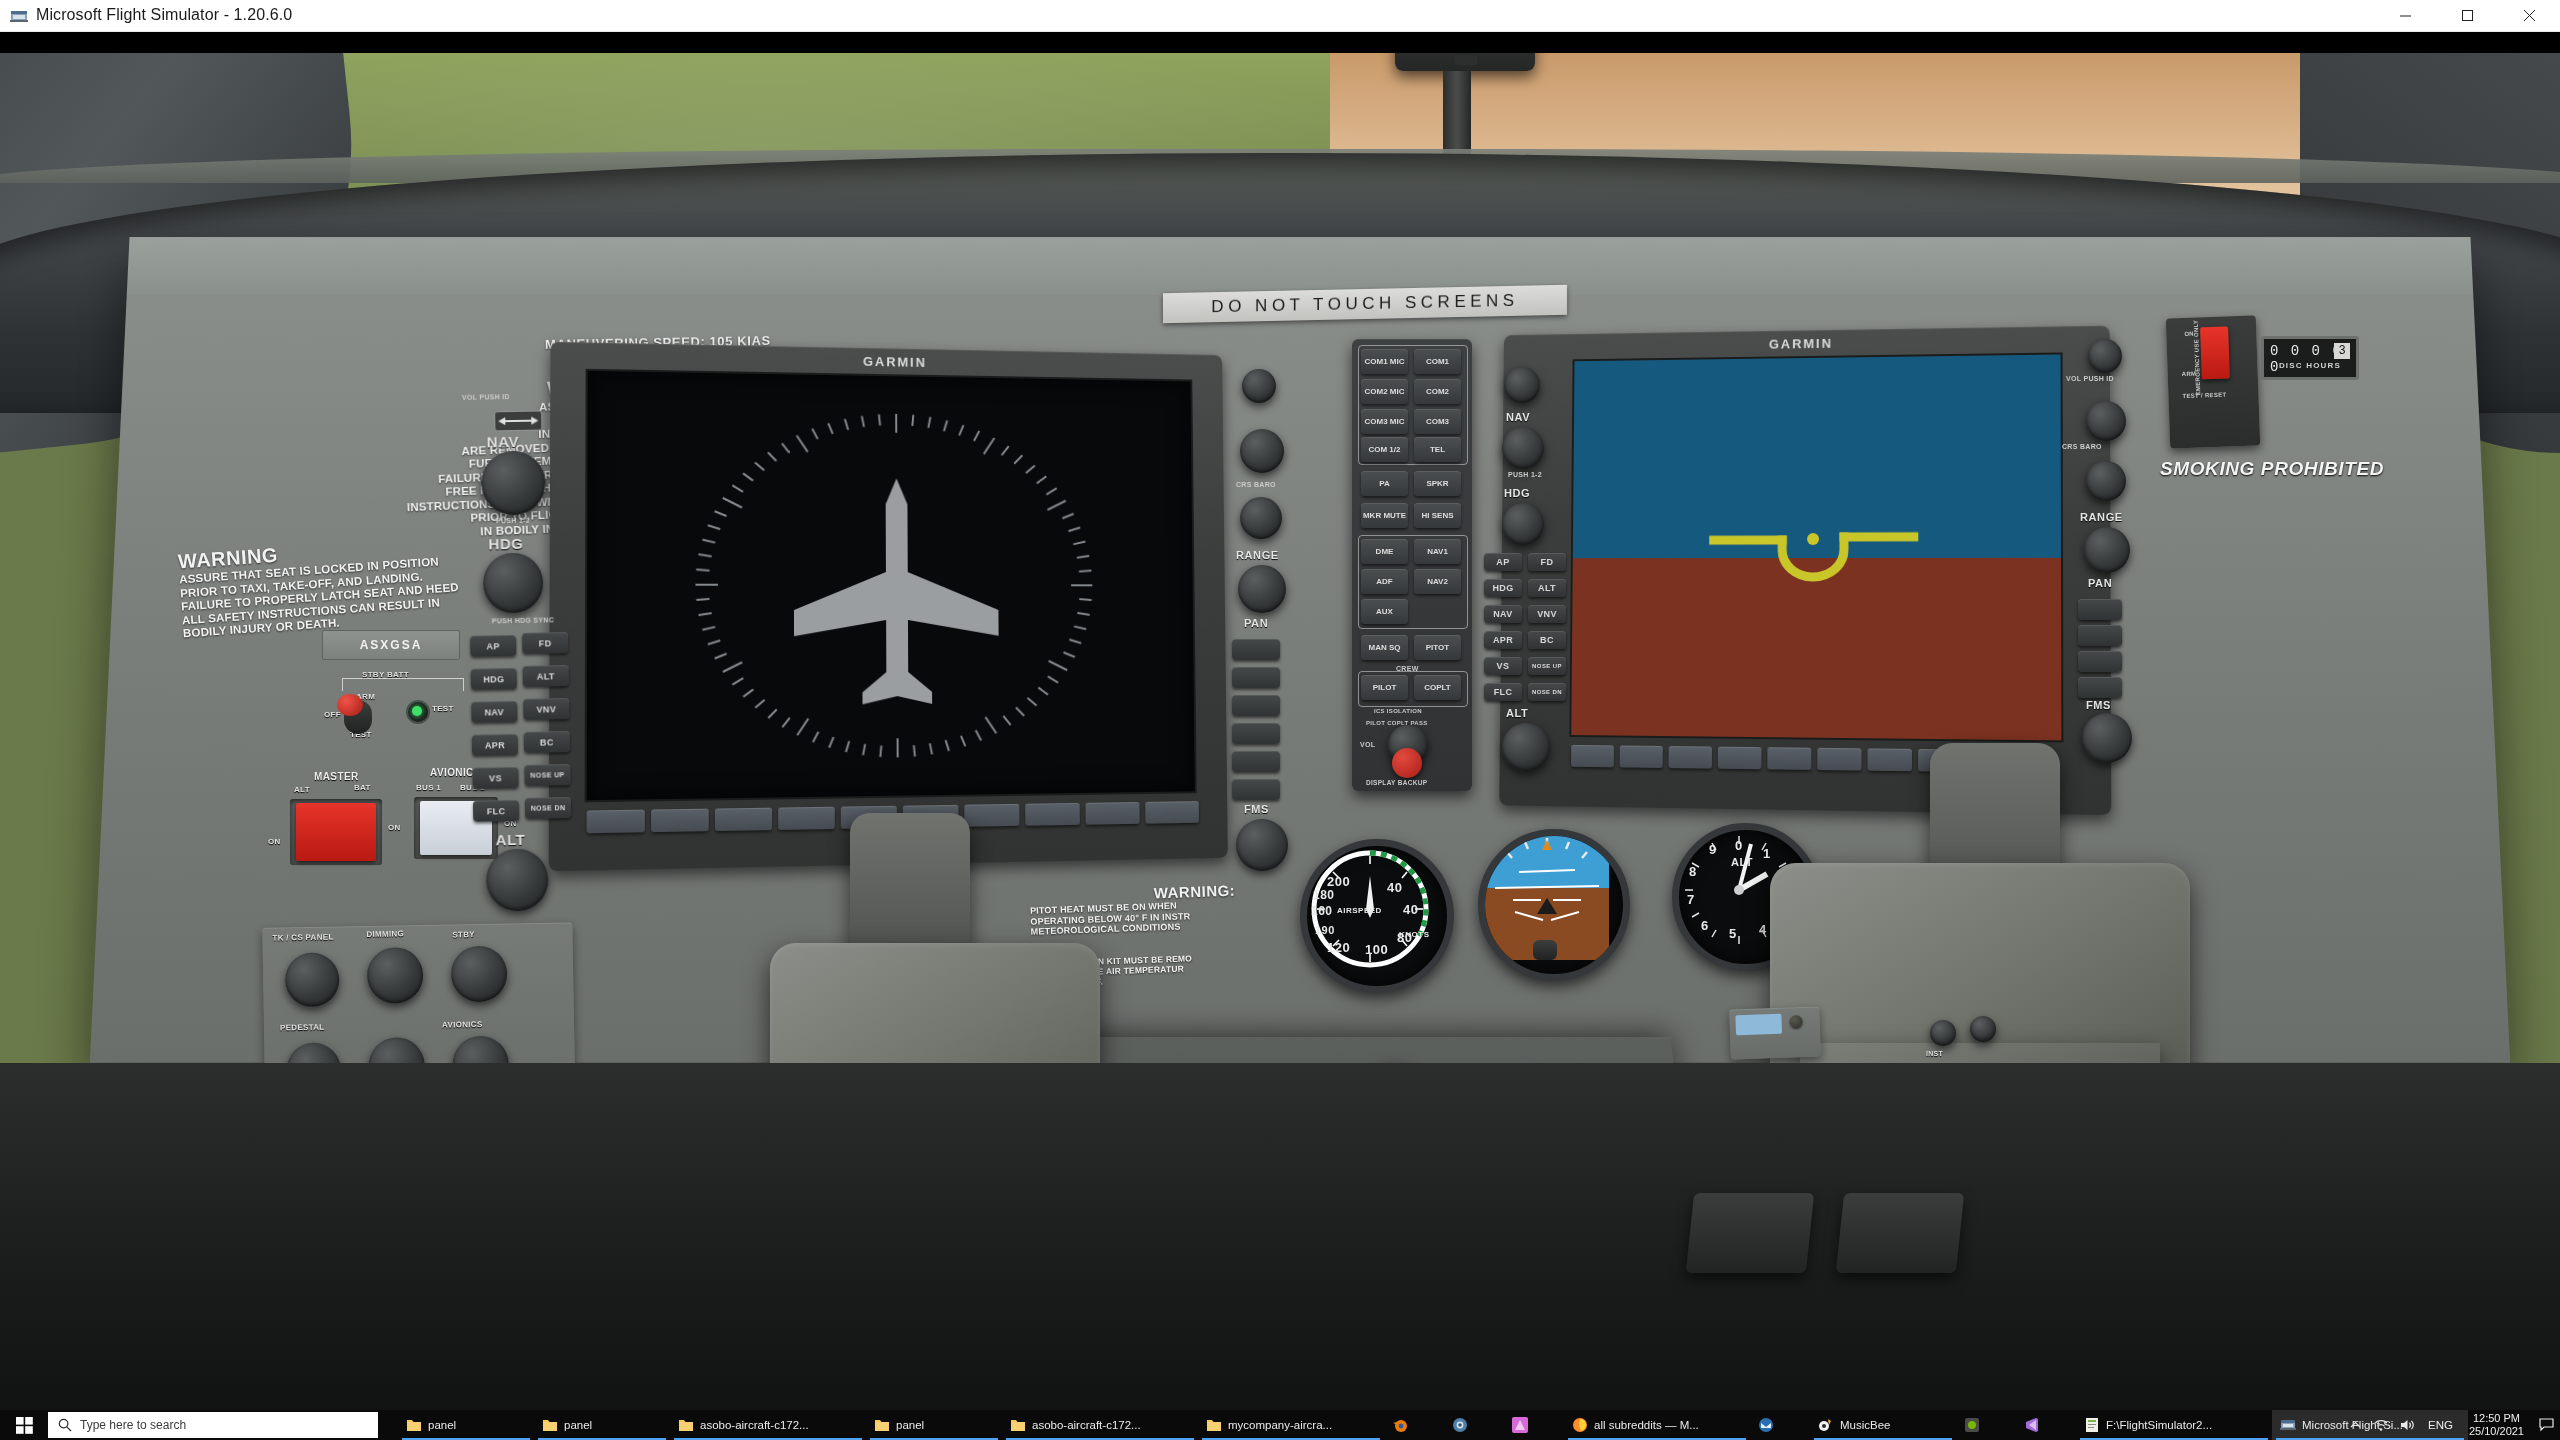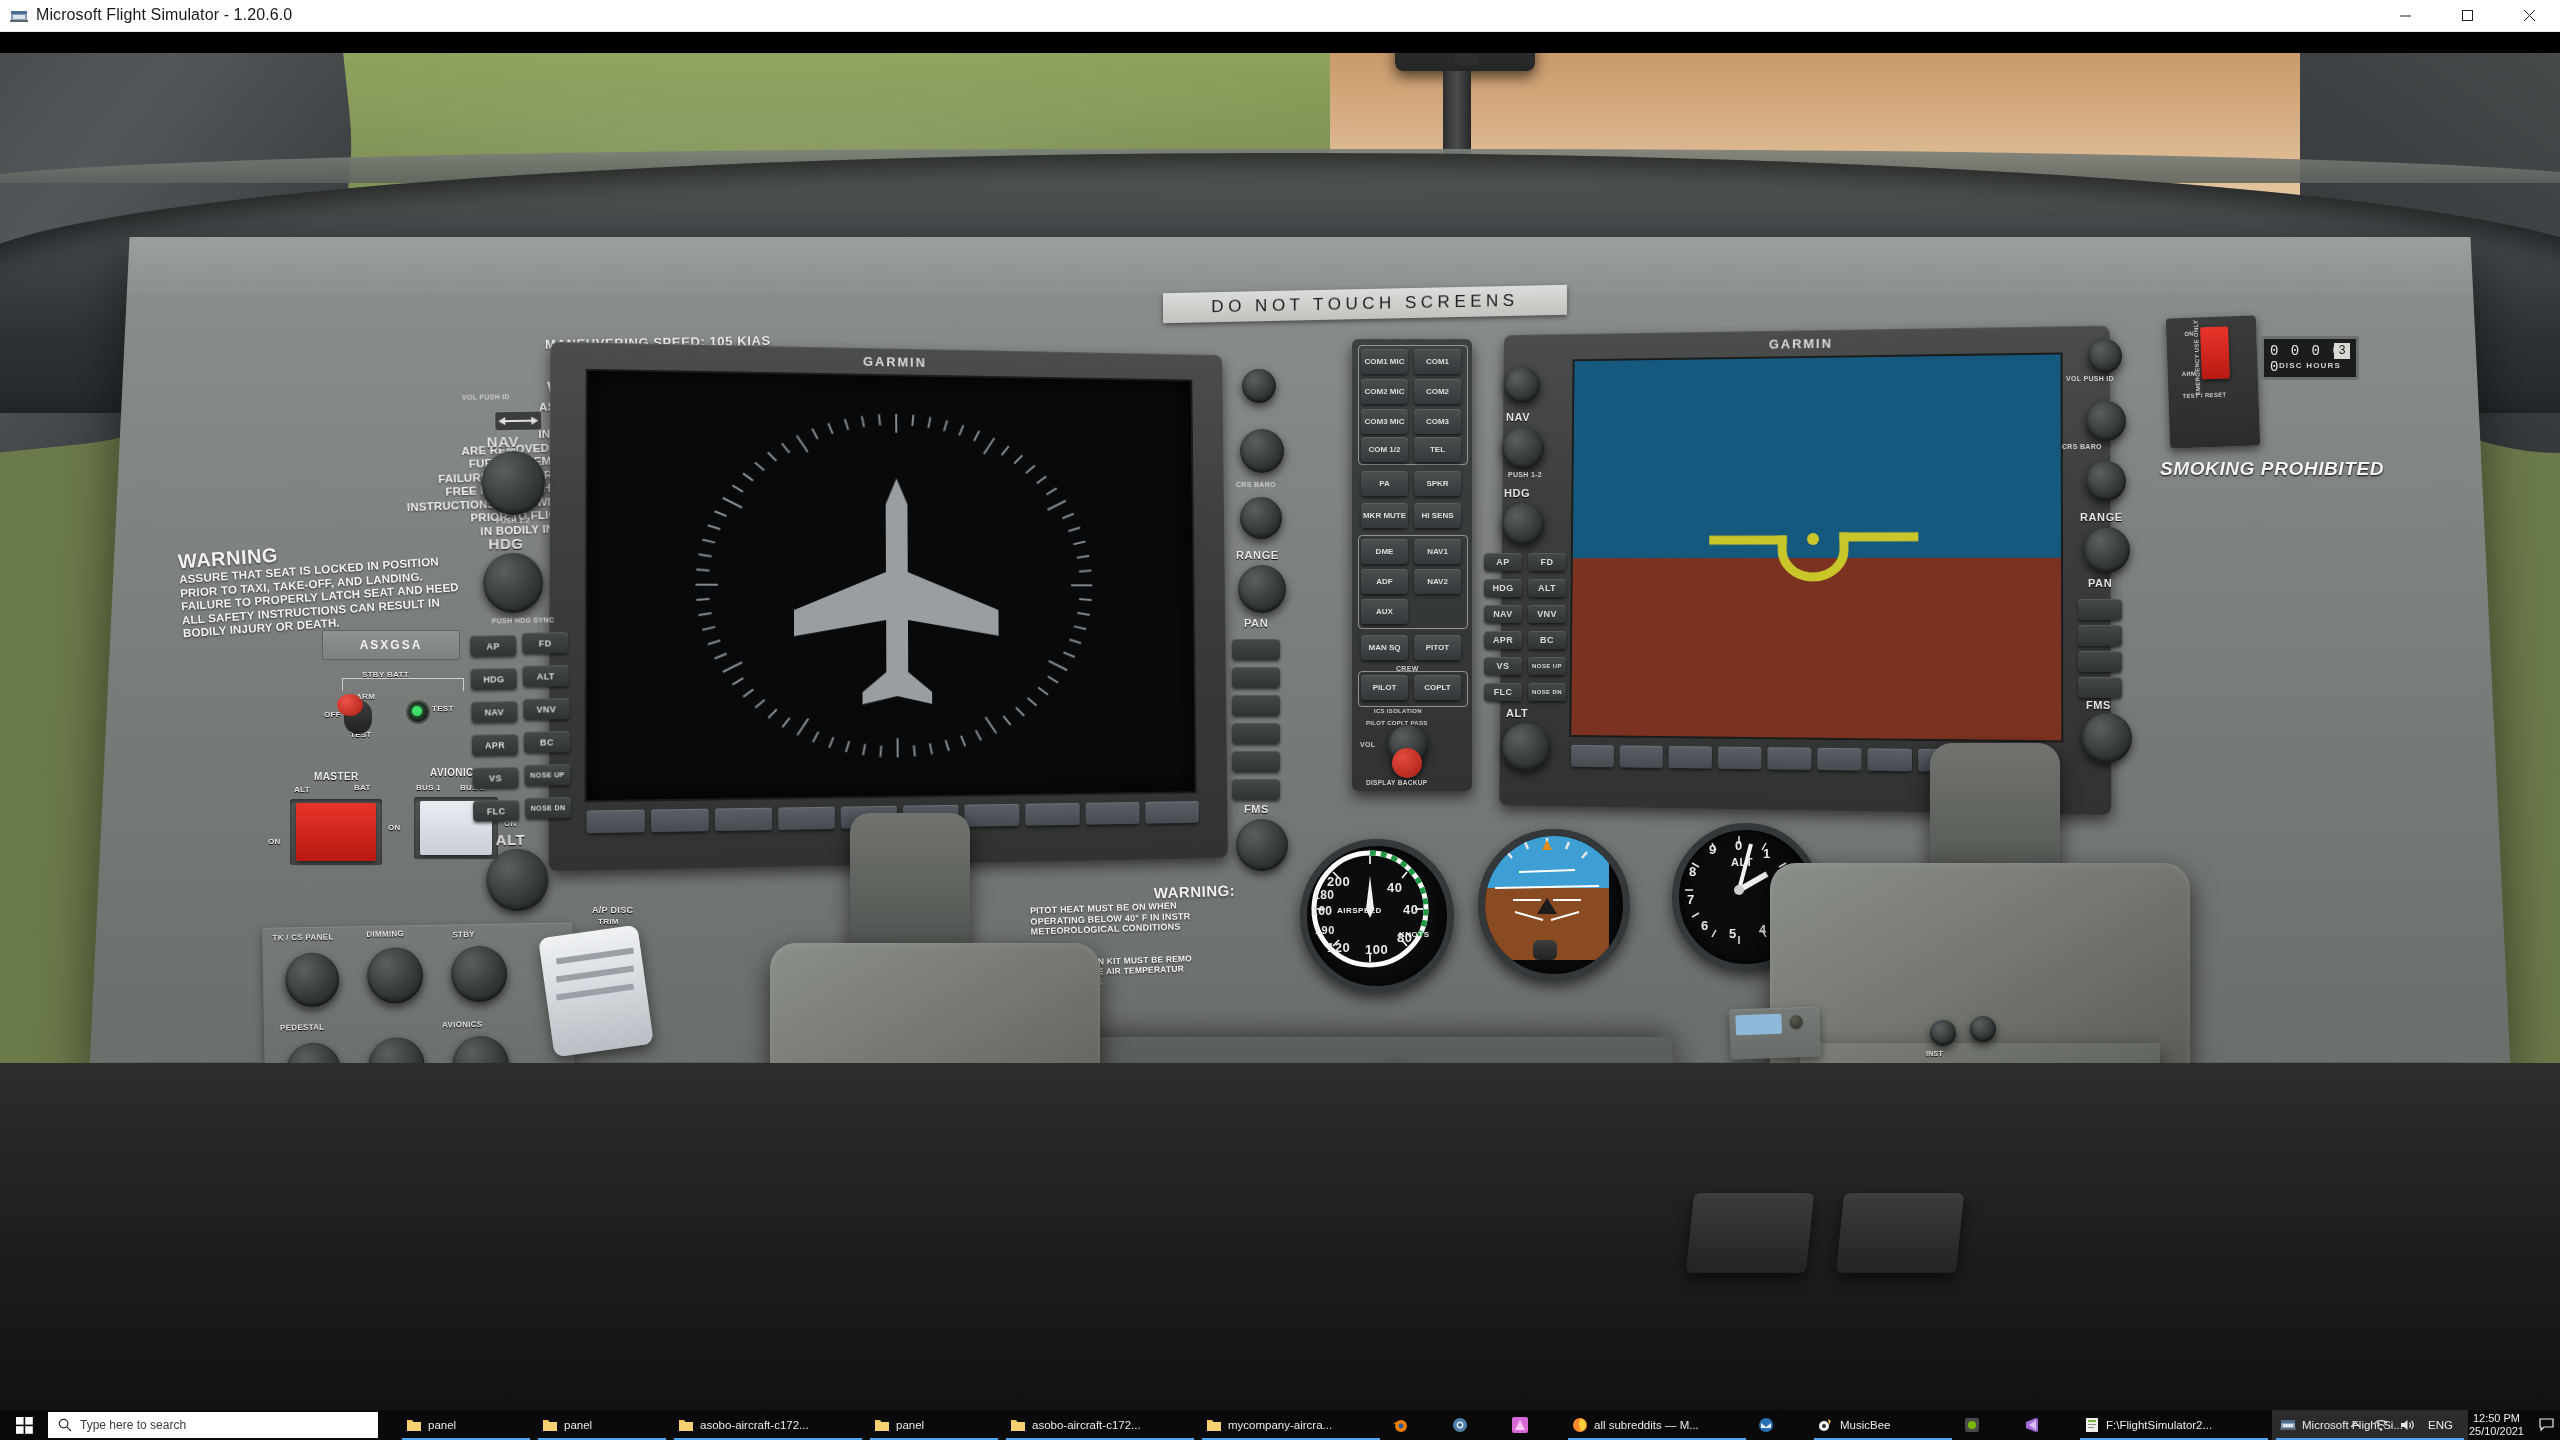--- a/index.html
+++ b/index.html
@@ -305,28 +305,20 @@
       <div class="knob" style="left:22px;top:26px;width:54px;height:54px;"></div>
       <div class="knob" style="left:104px;top:22px;width:56px;height:56px;"></div>
       <div class="knob" style="left:188px;top:22px;width:56px;height:56px;"></div>
       <div class="lbl-s" style="left:16px;top:96px;">PEDESTAL</div>
       <div class="lbl-s" style="left:178px;top:96px;">AVIONICS</div>
       <div class="knob" style="left:22px;top:116px;width:54px;height:54px;"></div>
       <div class="knob" style="left:104px;top:112px;width:56px;height:56px;"></div>
       <div class="knob" style="left:188px;top:112px;width:56px;height:56px;"></div>
     </div>
 
-    <div style="position:absolute;left:520px;top:860px;width:220px;height:180px;">
-      <div class="lbl-s" style="left:72px;top:-8px;font-size:9px;">A/P DISC</div>
-      <div class="lbl-s" style="left:78px;top:4px;">TRIM</div>
-      <div style="position:absolute;left:26px;top:18px;width:100px;height:120px;background:linear-gradient(180deg,#f0f2f4,#b9bec4);border-radius:10px;box-shadow:0 6px 14px rgba(0,0,0,.5);transform:rotate(-8deg);"></div>
-      <div style="position:absolute;left:36px;top:40px;width:78px;height:6px;background:#9aa0a6;transform:rotate(-8deg);"></div>
-      <div style="position:absolute;left:36px;top:58px;width:78px;height:6px;background:#9aa0a6;transform:rotate(-8deg);"></div>
-      <div style="position:absolute;left:36px;top:76px;width:78px;height:6px;background:#9aa0a6;transform:rotate(-8deg);"></div>
-    </div>
 
     <div class="bezel" style="left:556px;top:294px;width:680px;height:516px;transform:perspective(1600px) rotateY(7deg) rotateX(2deg);">
       <div class="bezel-label">GARMIN</div>
       <div class="screen mfd-screen" style="left:34px;top:26px;width:610px;height:420px;">
         <svg class="tickring" width="470" height="400" viewBox="0 0 470 400">
           <g stroke="#9aa0a4" stroke-width="2" fill="none" opacity="0.85">
             <g id="ticks">
                 <line x1="235.0" y1="28.0" x2="235.0" y2="46.9"></line>
                 <line x1="252.4" y1="28.7" x2="251.3" y2="39.8"></line>
                 <line x1="269.7" y1="30.6" x2="267.5" y2="41.6"></line>

